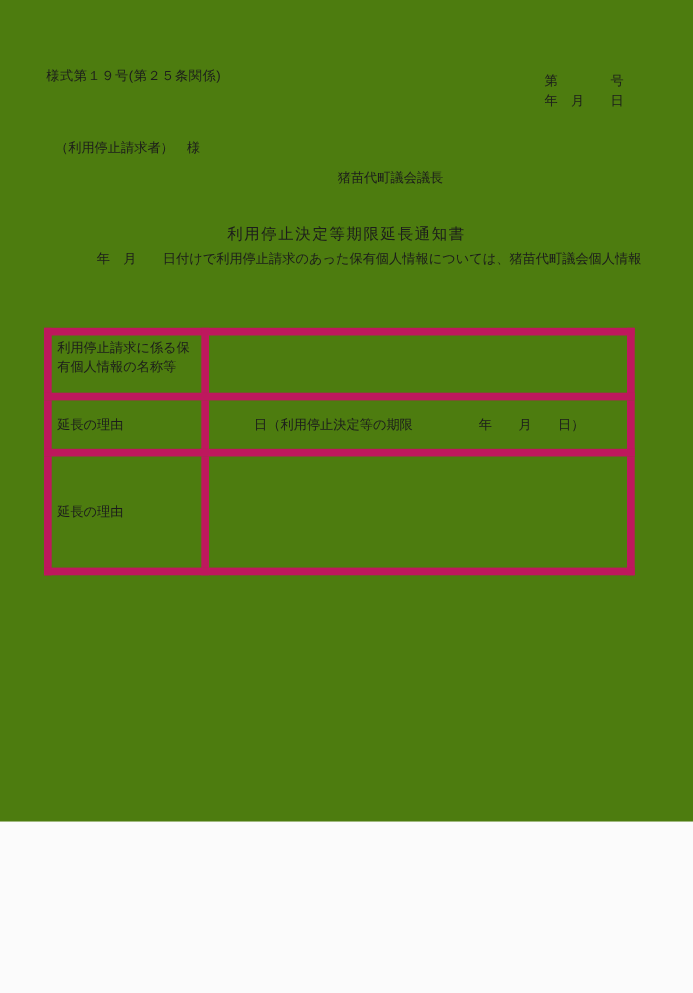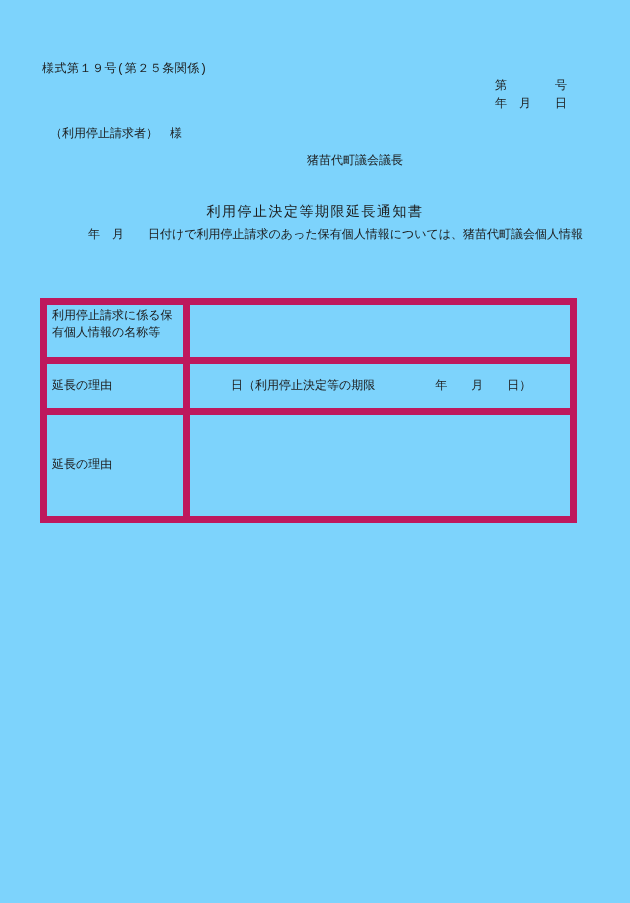--- a/index.html
+++ b/index.html
@@ -3,37 +3,37 @@
 <meta charset="utf-8">
 <style>
   html, body {
     margin: 0;
     padding: 0;
     background: #fbfbfb;
   }
   .page {
     position: relative;
     width: 630px;
-    height: 903px;
-    background: #7dd3fc;
-    font-family: Liberation Mono, monospace;
+    height: 747px;
+    background: #4d7c0f;
+    font-family: Liberation Sans, sans-serif;
     font-size: 12px;
     color: #1c1c1c;
     overflow: hidden;
   }
   .abs { position: absolute; }
   .form-number {
     left: 42px;
     top: 60px;
     line-height: 18px;
     letter-spacing: 0.5px;
   }
   .doc-number {
     right: 63px;
-    top: 77px;
+    top: 64px;
     text-align: center;
     line-height: 18px;
   }
   .addressee {
     left: 50px;
     top: 125px;
     line-height: 18px;
     text-align: center;
   }
   .issuer {

